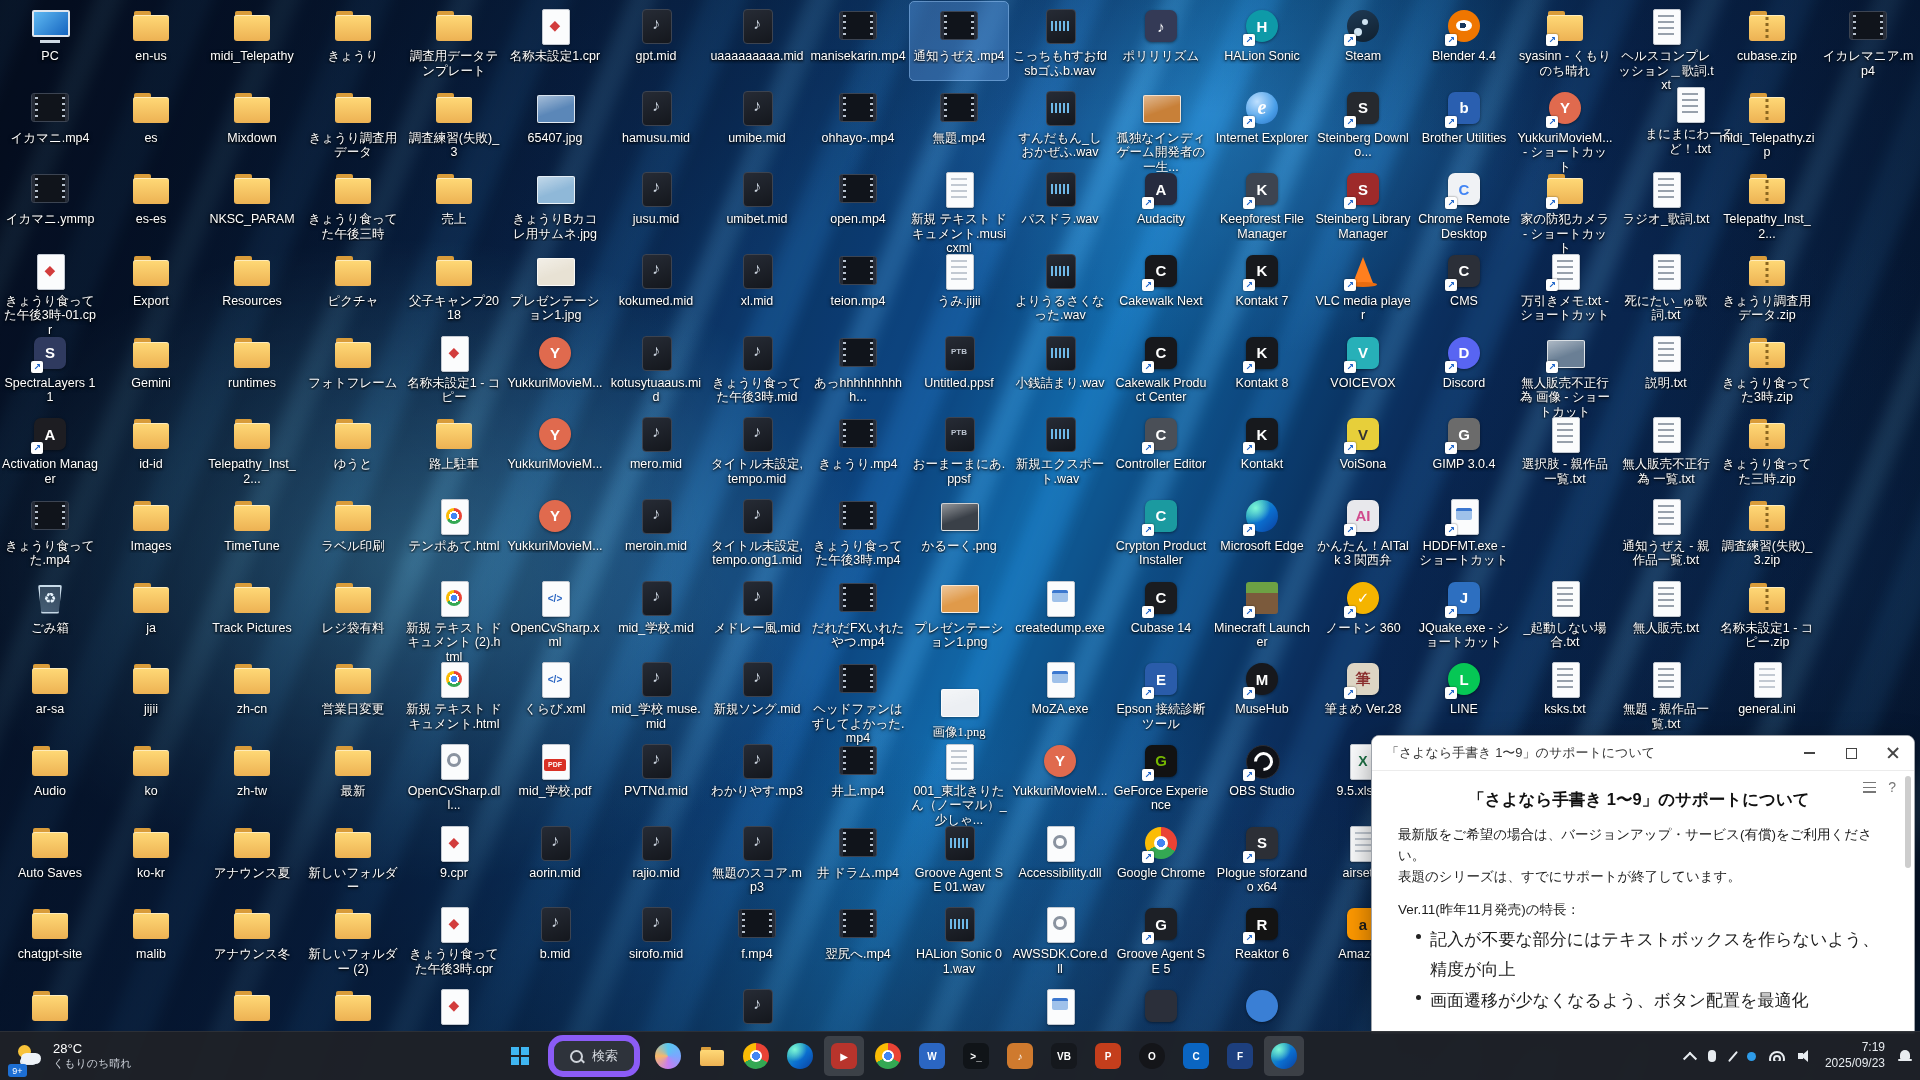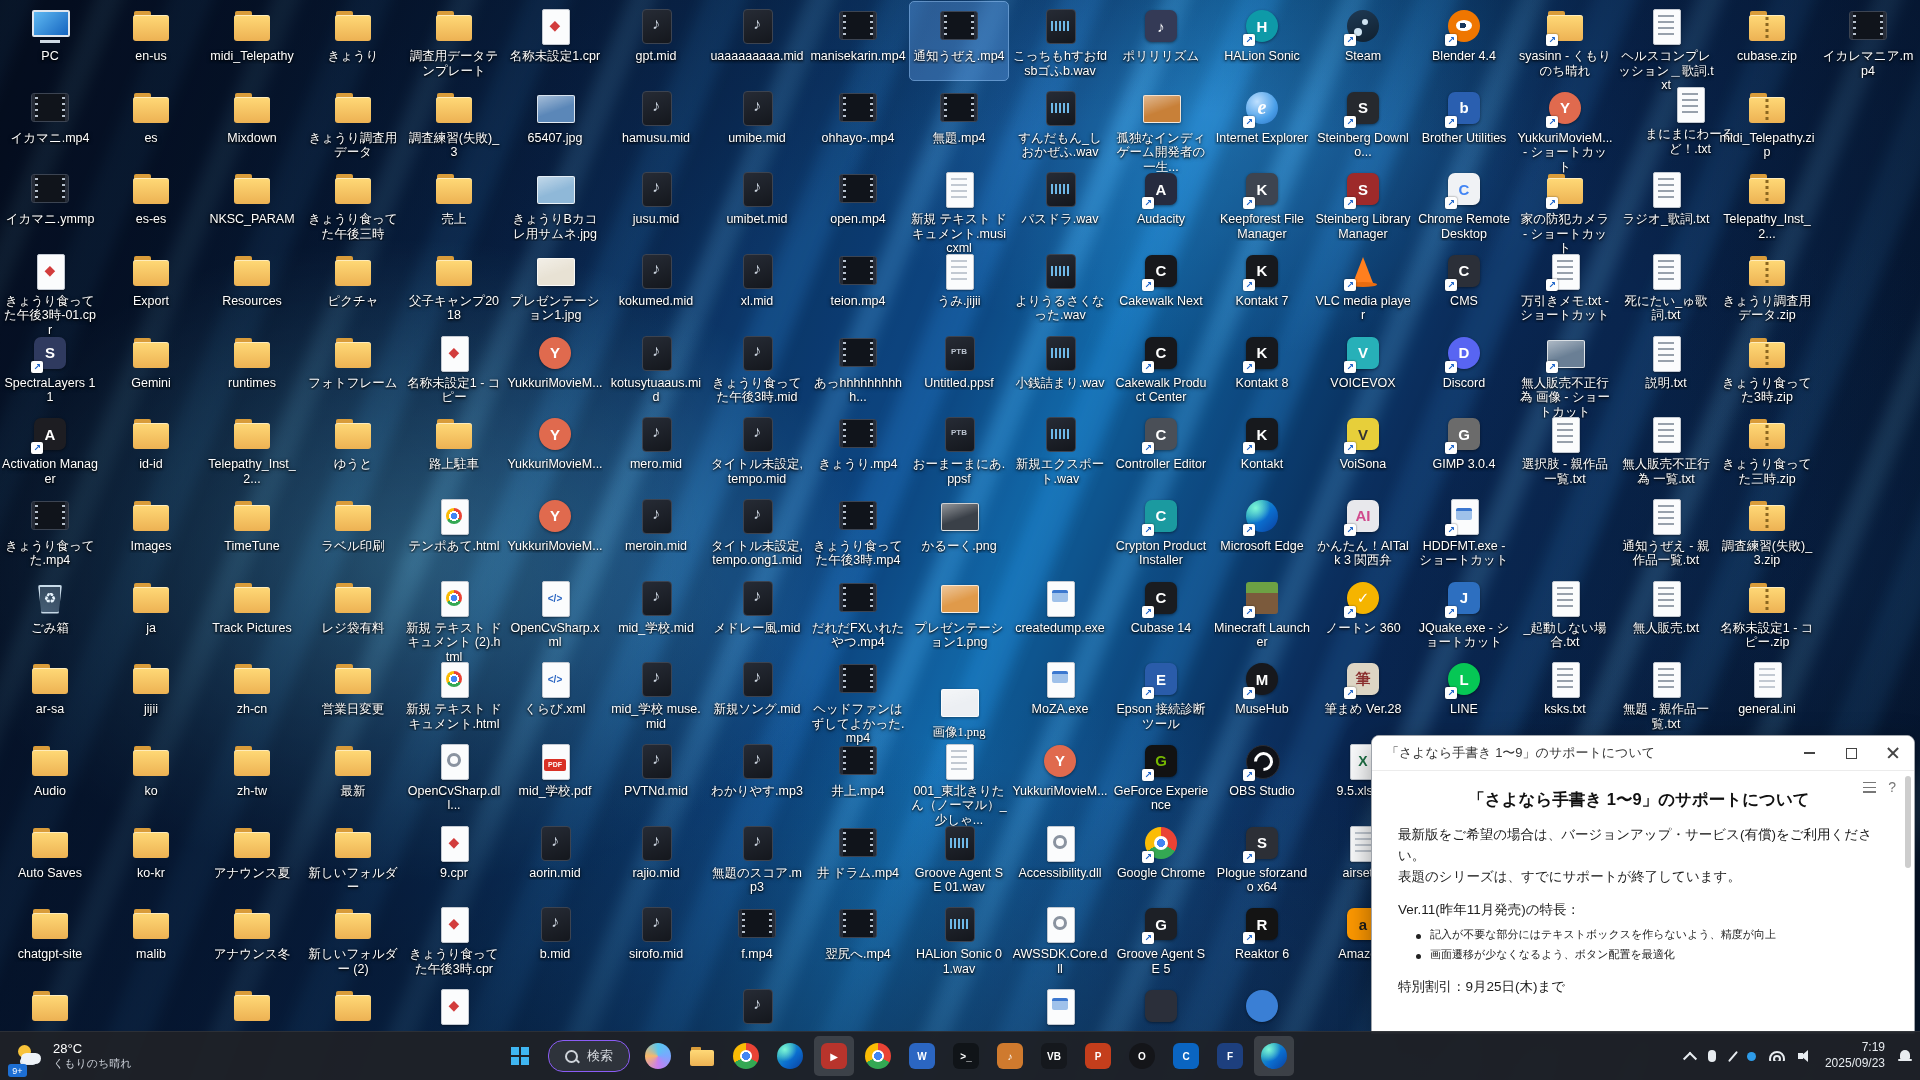--- a/index.html
+++ b/index.html
@@ -136,21 +136,21 @@
 .wb-close::before,.wb-close::after{content:"";position:absolute;width:14px;height:1.5px;background:#444}
 .wb-close::before{transform:rotate(45deg)}.wb-close::after{transform:rotate(-45deg)}
 .cicons{position:absolute;right:18px;top:44px;display:flex;gap:12px;align-items:center}
 .lmenu{width:13px;height:11px;background:repeating-linear-gradient(to bottom,#777 0 1.5px,transparent 1.5px 4.6px)}
 .qm{color:#777;font-size:14px;line-height:1}
 .dbody{padding:8px 34px 0 26px;color:#1c1c1c}
 .dhead{text-align:center;font-size:16.5px;font-weight:bold;margin:10px 0 14px;color:#111}
 .dline{font-size:13.5px;line-height:1.55}
 .vhead{margin-top:13px;font-size:13.5px}
 .dlist{margin:6px 0 0 16px;padding:0}
-.dlist li{list-style:none;position:relative;padding-left:16px;font-size:11px;line-height:1.8}
+.dlist li{list-style:none;position:relative;padding-left:16px;font-size:17px;line-height:1.8}
 .dlist li::before{content:"";position:absolute;left:2px;top:9px;width:5px;height:5px;border-radius:50%;background:#222}
 .dfoot{margin-top:14px;font-size:13.5px}
 .scrollv{position:absolute;right:3px;top:40px;width:6px;height:92px;border-radius:3px;background:#cdcdcd}
 
 
 #bar{position:absolute;left:0;right:0;bottom:0;height:48px;background:rgba(30,33,39,.97);
  border-top:1px solid rgba(255,255,255,.07);z-index:50}
 .weather{position:absolute;left:8px;top:0;height:100%;display:flex;align-items:center;gap:9px;
  color:#fff;padding:0 8px}
 .wicon{position:relative;width:28px;height:26px}
@@ -160,21 +160,21 @@
 .badge{position:absolute;left:0;bottom:3px;min-width:15px;height:13px;border-radius:3px;background:#1d6fd4;
  color:#fff;font-size:9px;display:flex;align-items:center;justify-content:center;padding:0 2px;z-index:2}
 .wtemp{font-size:13px}
 .wdesc{font-size:11px;color:#c9ced6}
 #apps{position:absolute;left:500px;top:0;height:100%;display:flex;align-items:center;gap:4px}
 .tile{width:40px;height:40px;border-radius:5px;display:flex;align-items:center;justify-content:center;position:relative}
 .tile.active{background:rgba(255,255,255,.14)}
 .sl{position:relative;width:18px;height:18px}
 .sl::before{content:"";position:absolute;left:0;top:0;width:8px;height:8px;background:#3fb6f2;
  box-shadow:10px 0 0 #3fb6f2,0 10px 0 #3fb6f2,10px 10px 0 #3fb6f2}
-.spill{height:30px;border-radius:15px;background:#2e333b;border:1px solid #8b5cf6;display:flex;
+.spill{height:30px;border-radius:15px;background:#2e333b;border:6px solid #8b5cf6;display:flex;
  align-items:center;gap:9px;padding:0 16px;color:#d9dde2;font-size:13px;margin:0 4px}
 .mag{width:9px;height:9px;border:2px solid #cfd4da;border-radius:50%;position:relative}
 .mag::after{content:"";position:absolute;left:8px;top:8px;width:5px;height:2px;background:#cfd4da;transform:rotate(45deg)}
 .ti{width:26px;height:26px;display:flex;align-items:center;justify-content:center;font-size:10px;
  font-weight:bold;color:#fff;position:relative}
 .tt-sq{border-radius:6px}
 .tt-circlek{border-radius:50%}
 .tt-chrome{border-radius:50%;background:conic-gradient(#ea4335 0 120deg,#34a853 0 240deg,#fbbc05 0 360deg)!important}
 .tt-chrome::after{content:"";position:absolute;left:7px;top:7px;width:12px;height:12px;border-radius:50%;
  background:radial-gradient(circle,#4285f4 0 4px,#fff 4px)}

